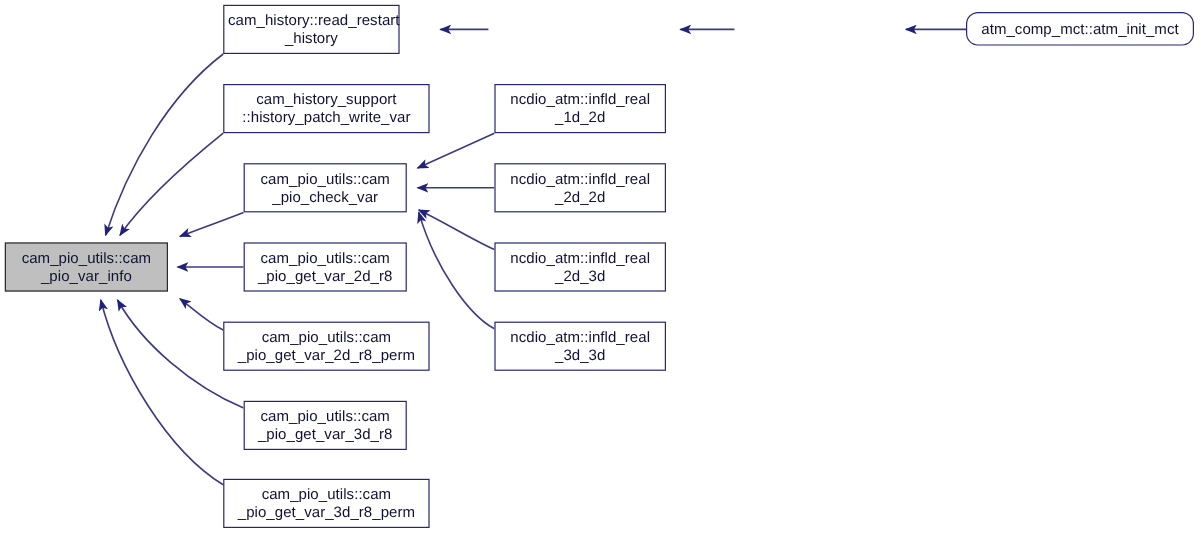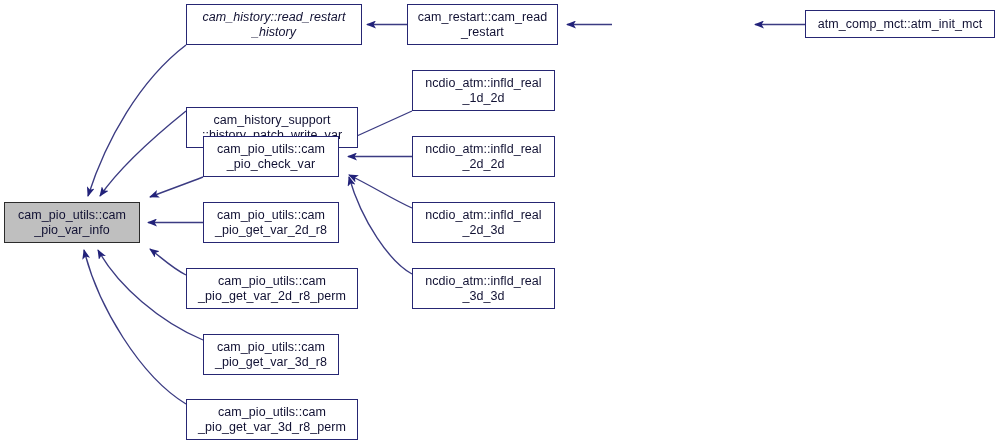--- a/index.html
+++ b/index.html
@@ -91,26 +91,26 @@
 
       <path d="M 805,24.5 L 755,24.5"></path>
     </g>
   </svg>
 
   <div class="node highlight" style="left:4px; top:202px; width:136px; height:41px;">
     <span class="node-label">cam_pio_utils::cam
 _pio_var_info</span>
   </div>
 
-  <div class="node" style="left:186px; top:4px; width:176px; height:41px;font-style:italic;">
+  <div class="node" style="left:186px; top:4px; width:147px; height:41px;">
     <span class="node-label">cam_history::read_restart
 _history</span>
   </div>
 
-  <div class="node" style="left:186px; top:70px; width:172px; height:41px;margin-top:37px;">
+  <div class="node" style="left:186px; top:70px; width:172px; height:41px;">
     <span class="node-label">cam_history_support
 ::history_patch_write_var</span>
   </div>
 
   <div class="node" style="left:203px; top:136px; width:136px; height:41px;">
     <span class="node-label">cam_pio_utils::cam
 _pio_check_var</span>
   </div>
 
   <div class="node" style="left:203px; top:202px; width:136px; height:41px;">
@@ -146,23 +146,19 @@
   <div class="node" style="left:412px; top:202px; width:143px; height:41px;">
     <span class="node-label">ncdio_atm::infld_real
 _2d_3d</span>
   </div>
 
   <div class="node" style="left:412px; top:268px; width:143px; height:41px;">
     <span class="node-label">ncdio_atm::infld_real
 _3d_3d</span>
   </div>
 
-  <div class="node" style="left:407px; top:4px; width:151px; height:41px;">
-    <span class="node-label">cam_restart::cam_read
-_restart</span>
-  </div>
 
 
-  <div class="node" style="left:805px; top:10px; width:190px; height:28px;">
+  <div class="node" style="left:805px; top:10px; width:190px; height:28px;border-radius:10px;">
     <span class="node-label">atm_comp_mct::atm_init_mct</span>
   </div>
 
 </div>
 
 </body></html>

